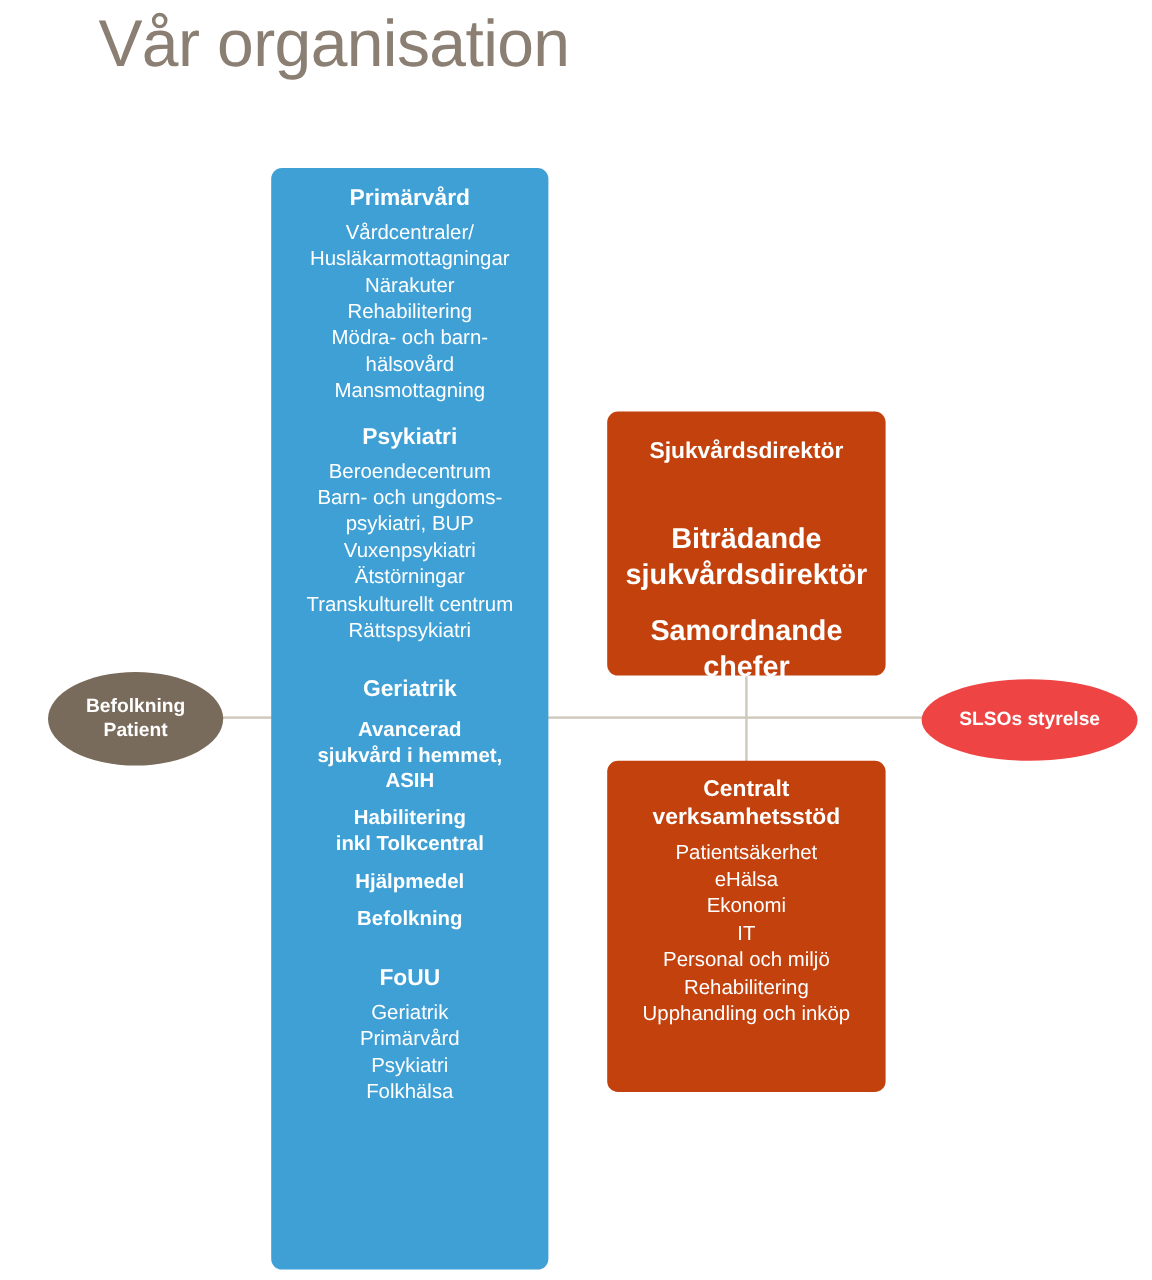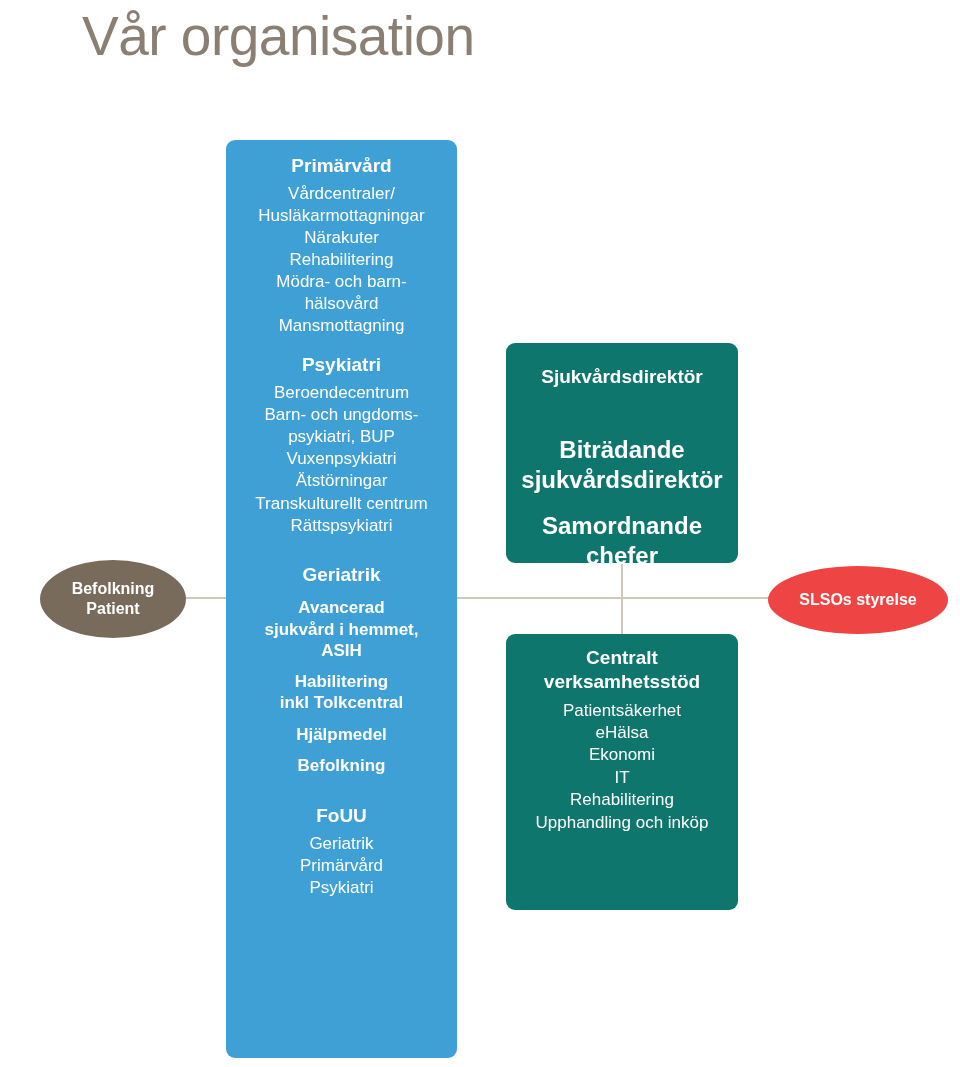--- a/index.html
+++ b/index.html
@@ -111,21 +111,21 @@
   }
   .group-spaced .group-item.bold {
     margin-top: 10px;
   }
 
   
   .box-right {
     position: absolute;
     left: 506px;
     width: 232px;
-    background: #0f766e;
+    background: #c2410c;
     border-radius: 9px;
     box-sizing: border-box;
     color: #ffffff;
     text-align: center;
     padding: 12px 8px;
   }
   .box-director {
     top: 343px;
     height: 220px;
     display: flex;
@@ -218,20 +218,21 @@
     <div class="group-item bold" style="margin-top:0;">inkl Tolkcentral</div>
     <div class="group-item bold">Hjälpmedel</div>
     <div class="group-item bold">Befolkning</div>
   </div>
 
   <div class="group" style="margin-top:28px;">
     <div class="group-title">FoUU</div>
     <div class="group-item">Geriatrik</div>
     <div class="group-item">Primärvård</div>
     <div class="group-item">Psykiatri</div>
+    <div class="group-item">Folkhälsa</div>
   </div>
 
 </div>
 
 <div class="box-right box-director">
   <div class="box-title director-head">Sjukvårdsdirektör</div>
   <div class="director-mid">
     <div class="box-sub">Biträdande</div>
     <div class="box-sub">sjukvårdsdirektör</div>
   </div>
@@ -242,16 +243,17 @@
 </div>
 
 <div class="box-right box-support">
   <div class="box-title">Centralt</div>
   <div class="box-title">verksamhetsstöd</div>
   <div class="support-list">
     <div class="box-item">Patientsäkerhet</div>
     <div class="box-item">eHälsa</div>
     <div class="box-item">Ekonomi</div>
     <div class="box-item">IT</div>
+    <div class="box-item">Personal och miljö</div>
     <div class="box-item">Rehabilitering</div>
     <div class="box-item">Upphandling och inköp</div>
   </div>
 </div>
 
 </body></html>

